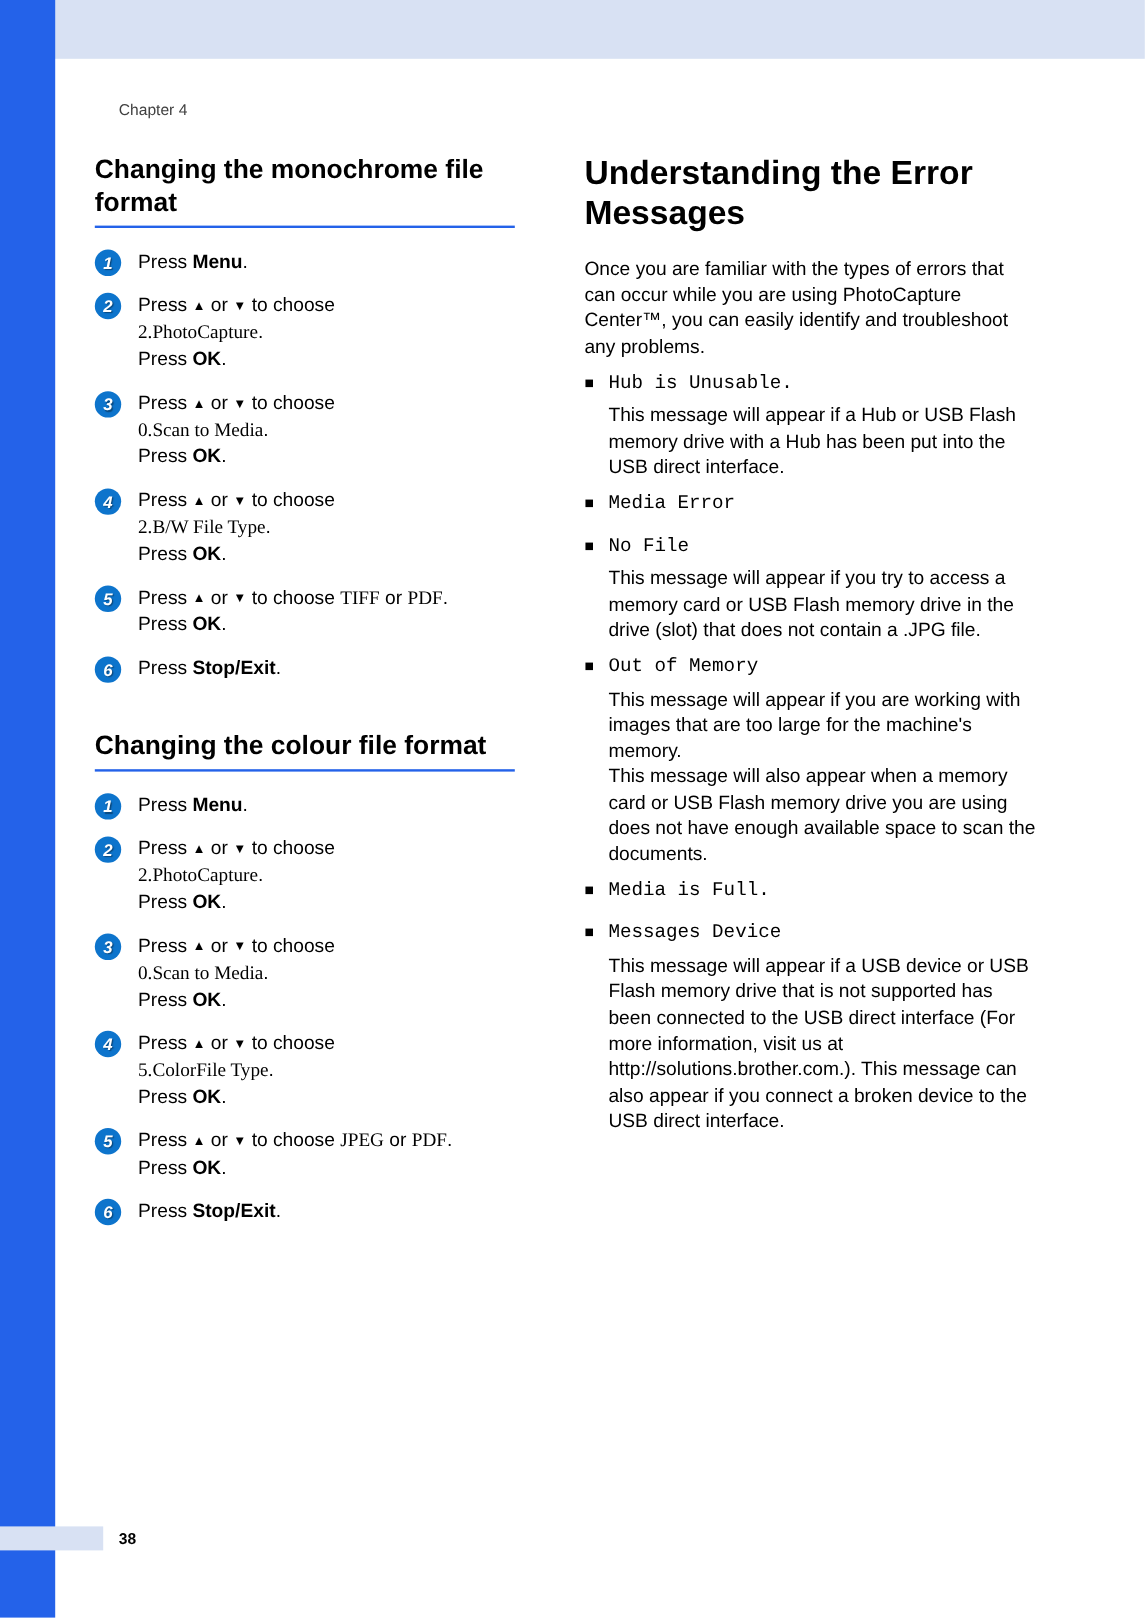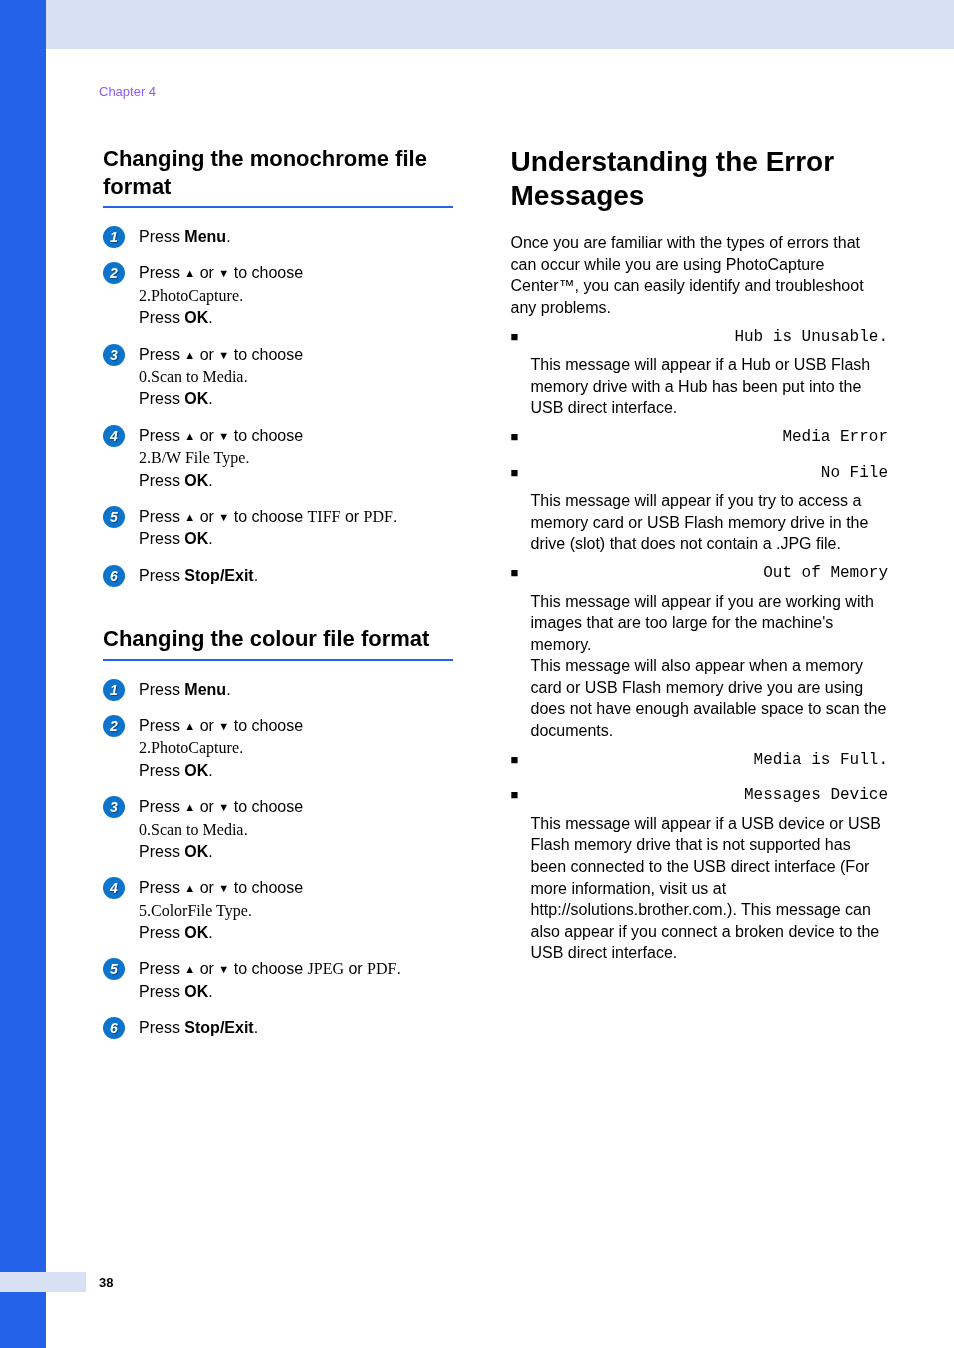--- a/index.html
+++ b/index.html
@@ -31,38 +31,37 @@
       bottom: 56px; left: 0;
       width: 86px;
       height: 20px;
       background: #d8e1f3;
     }
     .chapter-label {
       position: absolute;
       top: 84px;
       left: 99px;
       font-size: 13px;
-      color: #8b5cf6;
+      color: #404040;
     }
     .page-number {
       position: absolute;
       bottom: 58px;
       left: 99px;
       font-size: 13px;
       font-weight: bold;
       text-align: right;
     }
     .content {
       position: absolute;
-      top: 145px;
+      top: 127px;
       left: 79px;
       right: 66px;
       display: flex;
       gap: 58px;
-      margin-left: 24px;
     }
     .col {
       width: 370px;
     }
     .col-left { width: 350px; }
     .col-right { width: 378px; }
     h2.section-subtitle {
       font-size: 22px;
       font-weight: bold;
       margin-bottom: 6px;
@@ -121,21 +120,20 @@
       flex-shrink: 0;
       font-size: 13px;
       line-height: 1.5;
     }
     .err-body { flex: 1; }
     .err-label {
       font-family: "Courier New", Courier, monospace;
       font-size: 16px;
       margin-bottom: 6px;
       line-height: 1.35;
-      text-align: right;
     }
     .err-desc {
       line-height: 1.35;
     }
     .underline { }
     .section-gap { height: 24px; }
   </style>
 </head>
 <body>
 

